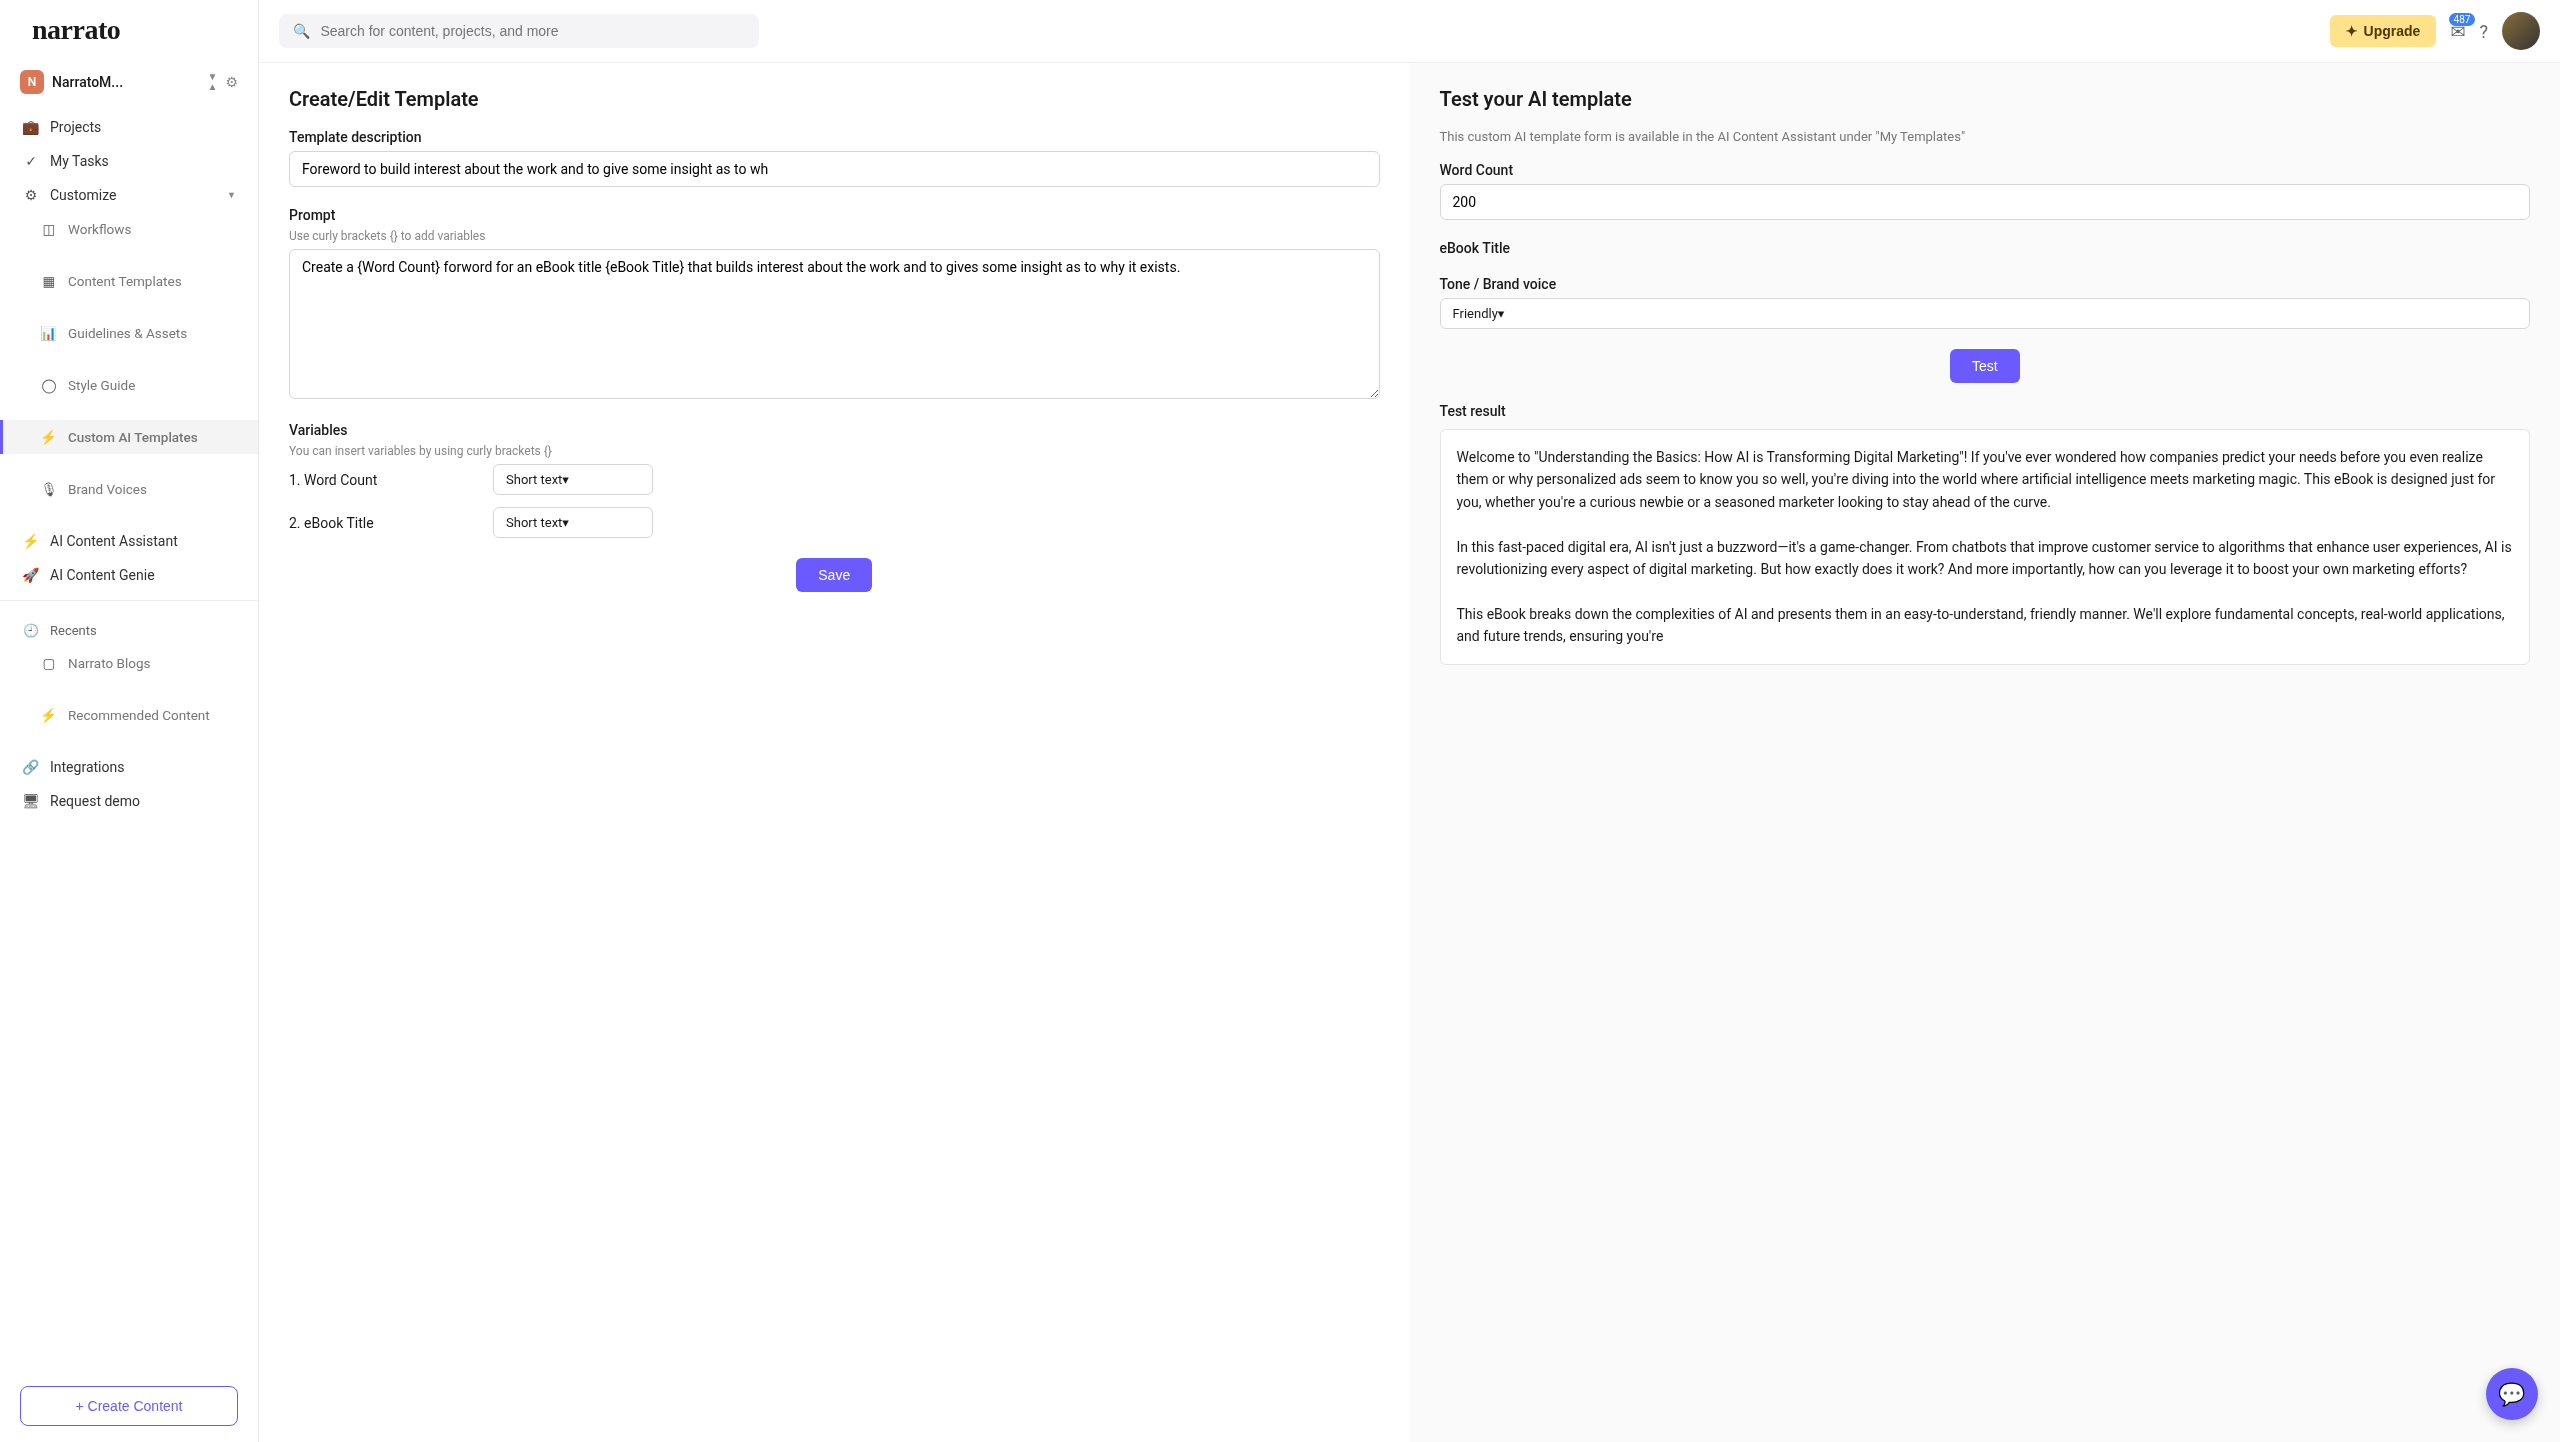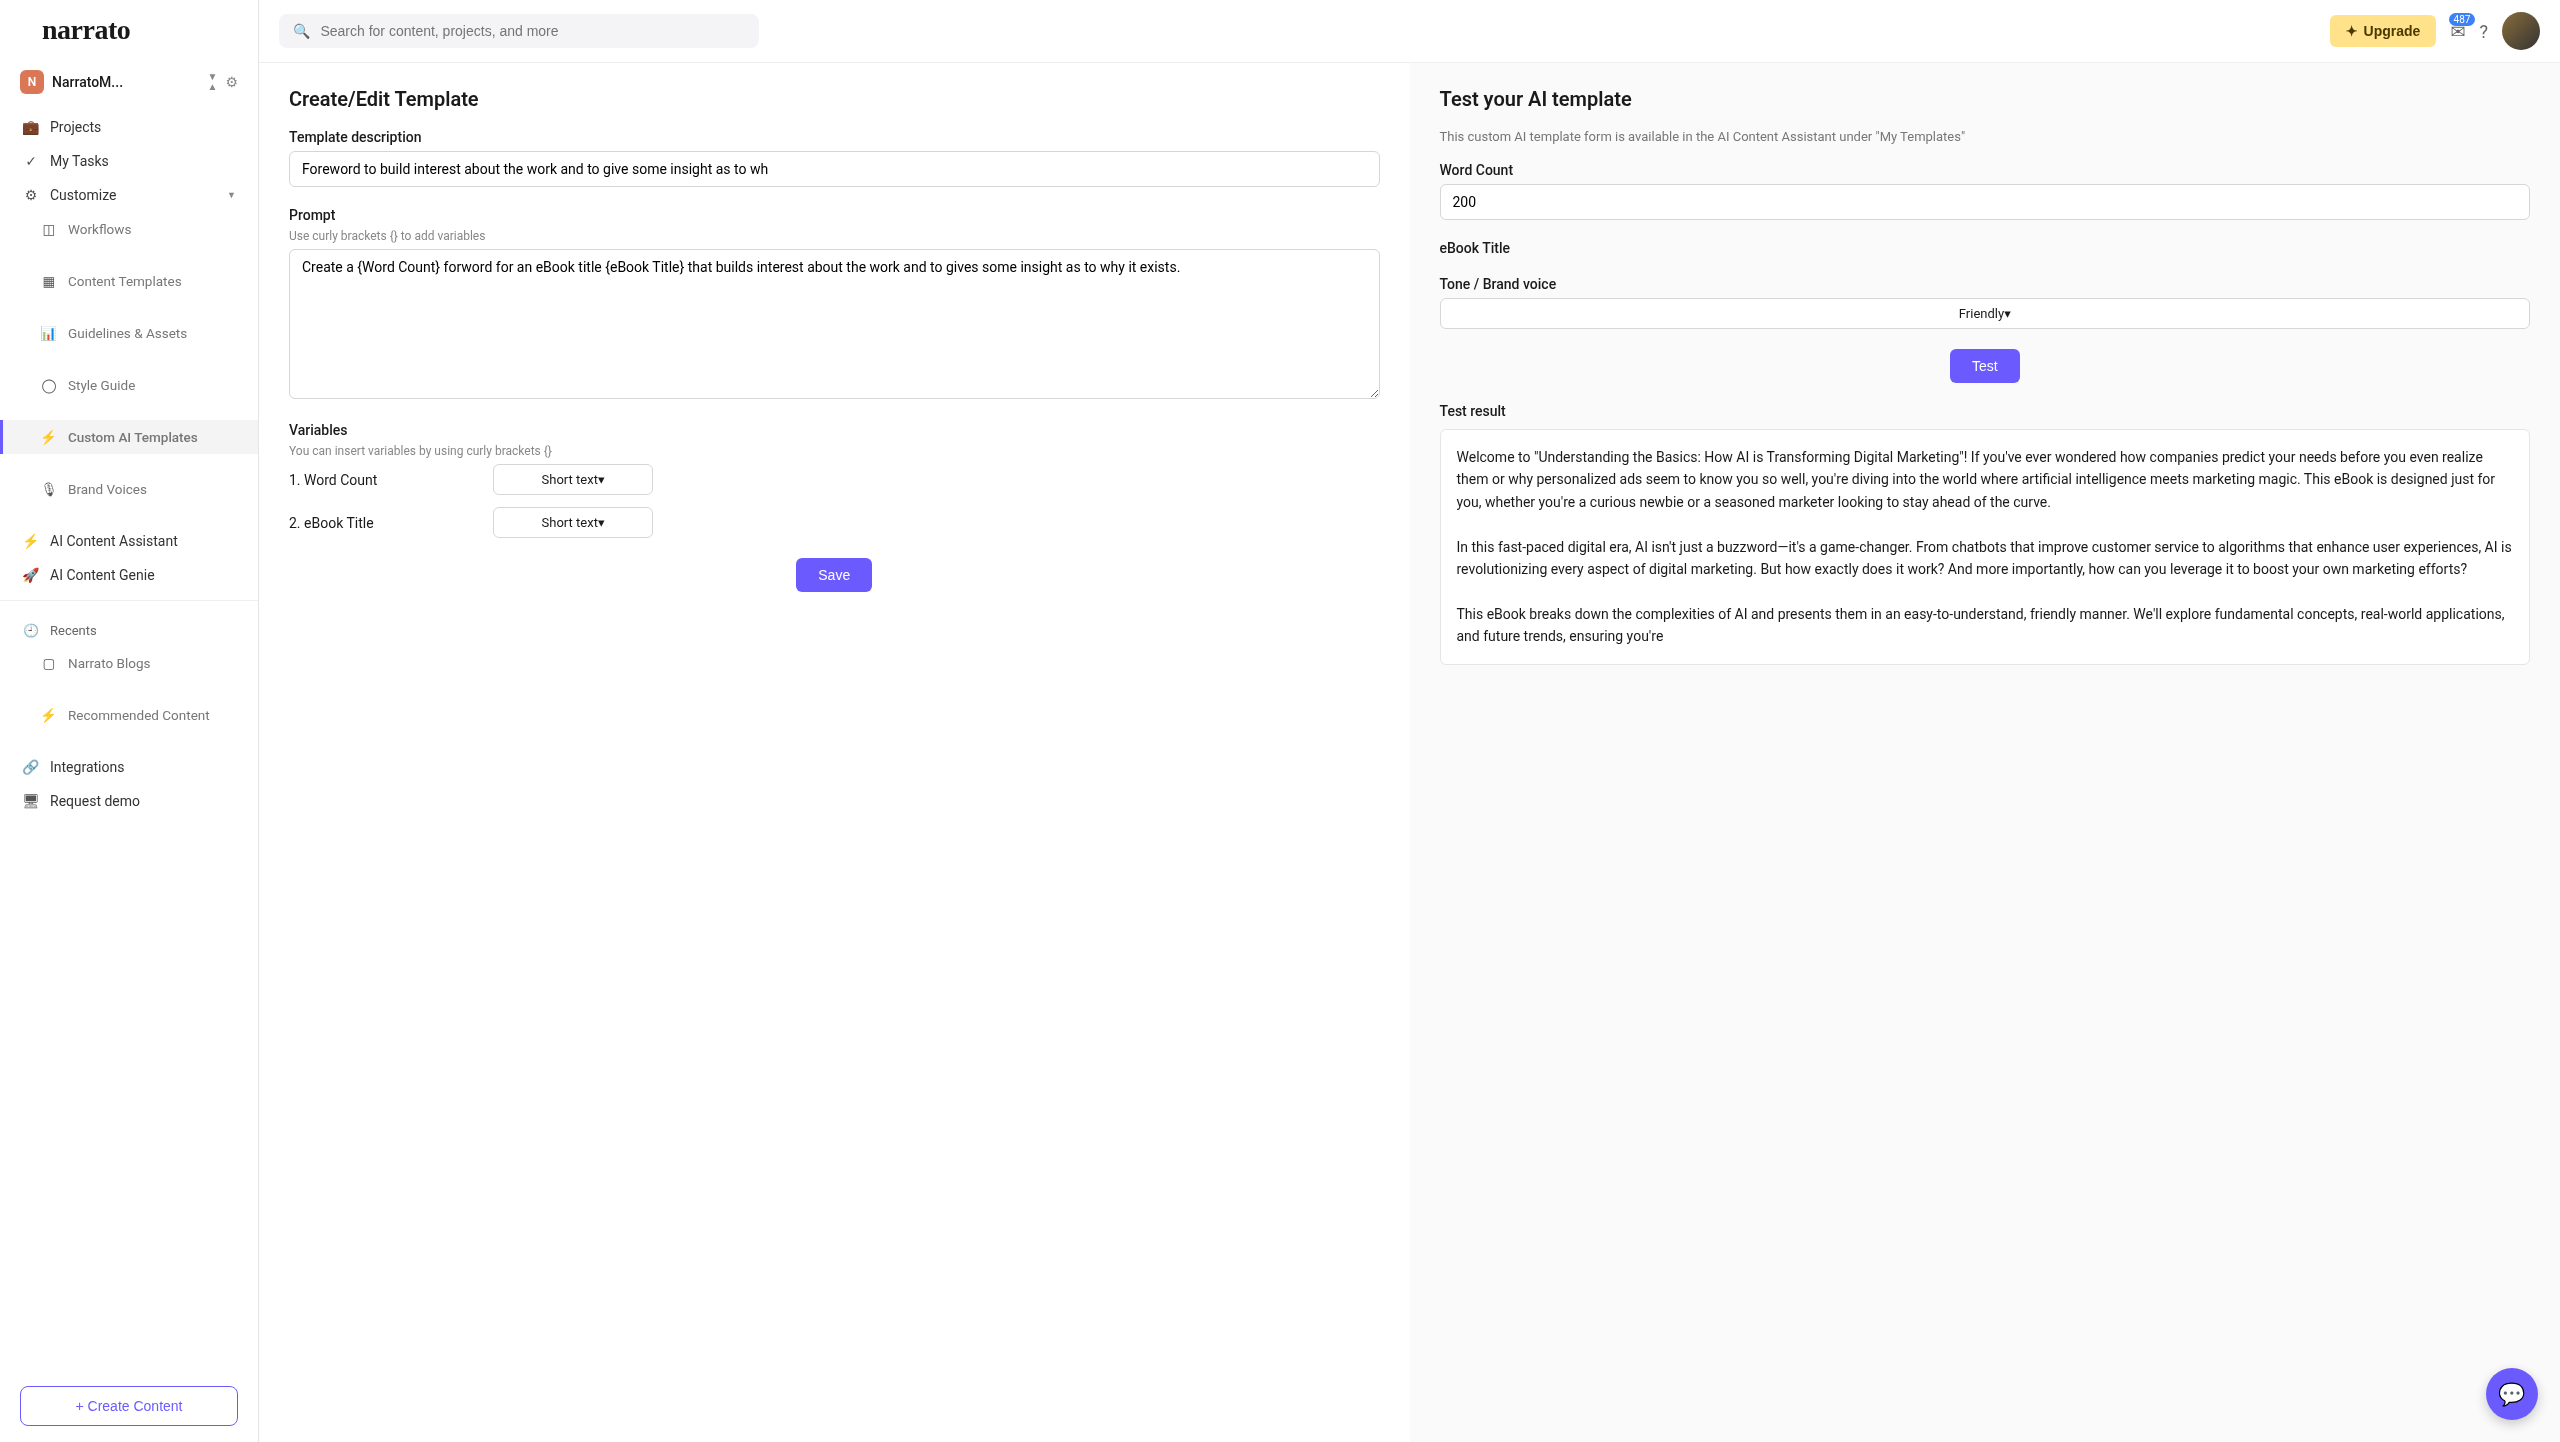--- a/index.html
+++ b/index.html
@@ -1,19 +1,19 @@
 <!DOCTYPE html>
 <html><head>
 <meta charset="utf-8">
 <style>
 * { box-sizing: border-box; margin: 0; padding: 0; }
 body { font-family: -apple-system, BlinkMacSystemFont, "Segoe UI", Roboto, sans-serif; background: #fff; color: #1a1a1a; font-size: 14px; }
 .app { display: flex; height: 100vh; }
 .sidebar { width: 259px; border-right: 1px solid #e5e5e5; display: flex; flex-direction: column; background: #fff; }
-.logo { padding: 14px 42px; }
+.logo { padding: 14px 32px; }
 .logo-text { font-family: Georgia, serif; font-size: 28px; font-weight: 600; letter-spacing: -0.5px; }
 .workspace { display: flex; align-items: center; padding: 10px 20px; gap: 8px; }
 .ws-badge { width: 24px; height: 24px; background: #d97757; color: #fff; border-radius: 6px; display: flex; align-items: center; justify-content: center; font-weight: 600; font-size: 12px; }
 .ws-name { flex: 1; font-weight: 500; font-size: 14px; overflow: hidden; text-overflow: ellipsis; white-space: nowrap; }
 .chev { color: #888; font-size: 10px; line-height: 1; }
 .gear { color: #888; font-size: 14px; }
 .nav { flex: 1; overflow-y: auto; padding-top: 6px; }
 .nav-item { display: flex; align-items: center; gap: 10px; padding: 9px 22px; cursor: pointer; color: #333; font-size: 14px; }
 .nav-item.sub { padding-left: 40px; font-size: 13.5px; }
 .nav-item.active { background: #f4f4f4; border-left: 3px solid #6b5bff; padding-left: 37px; font-weight: 500; }
@@ -34,21 +34,21 @@
 .avatar { width: 38px; height: 38px; border-radius: 50%; background: linear-gradient(135deg,#8a6d3b,#333); }
 .content { flex: 1; display: flex; overflow: hidden; }
 .pane { flex: 1; padding: 24px 30px; overflow-y: auto; }
 .pane.right { background: #fafafa; }
 .h1 { font-size: 20px; font-weight: 600; margin-bottom: 18px; }
 .sub { color: #777; font-size: 13px; margin-bottom: 18px; }
 .label { font-size: 14px; font-weight: 500; margin-bottom: 6px; display: block; }
 .hint { color: #888; font-size: 12px; margin-bottom: 6px; }
 .field { width: 100%; padding: 9px 12px; border: 1px solid #d6d6d6; border-radius: 6px; font-size: 14px; background: #fff; font-family: inherit; }
 textarea.field { resize: both; min-height: 150px; }
-.select { display: flex; align-items: center; justify-content: center; padding: 7px 12px; border: 1px solid #d6d6d6; border-radius: 6px; background: #fff; width: 160px; cursor: pointer; font-size: 13px; }
+.select { display: flex; align-items: center; justify-content: flex-start; padding: 7px 12px; border: 1px solid #d6d6d6; border-radius: 6px; background: #fff; width: 160px; cursor: pointer; font-size: 13px; }
 .var-row { display: flex; align-items: center; gap: 14px; margin-bottom: 12px; }
 .grp { margin-bottom: 20px; }
 .save-btn, .test-btn { background: #6b5bff; color: #fff; border: none; padding: 9px 22px; border-radius: 6px; font-size: 14px; font-weight: 500; cursor: pointer; }
 .center { text-align: center; }
 .result-box { background: #fff; border: 1px solid #e5e5e5; border-radius: 6px; padding: 16px; margin-top: 10px; font-size: 14px; line-height: 1.6; white-space: pre-wrap; }
 .chat-bubble { position: fixed; bottom: 22px; right: 22px; width: 52px; height: 52px; border-radius: 50%; background: #6b5bff; color: #fff; display: flex; align-items: center; justify-content: center; font-size: 22px; cursor: pointer; box-shadow: 0 4px 12px rgba(0,0,0,0.2); }
 </style>
 </head>
 <body>
 

